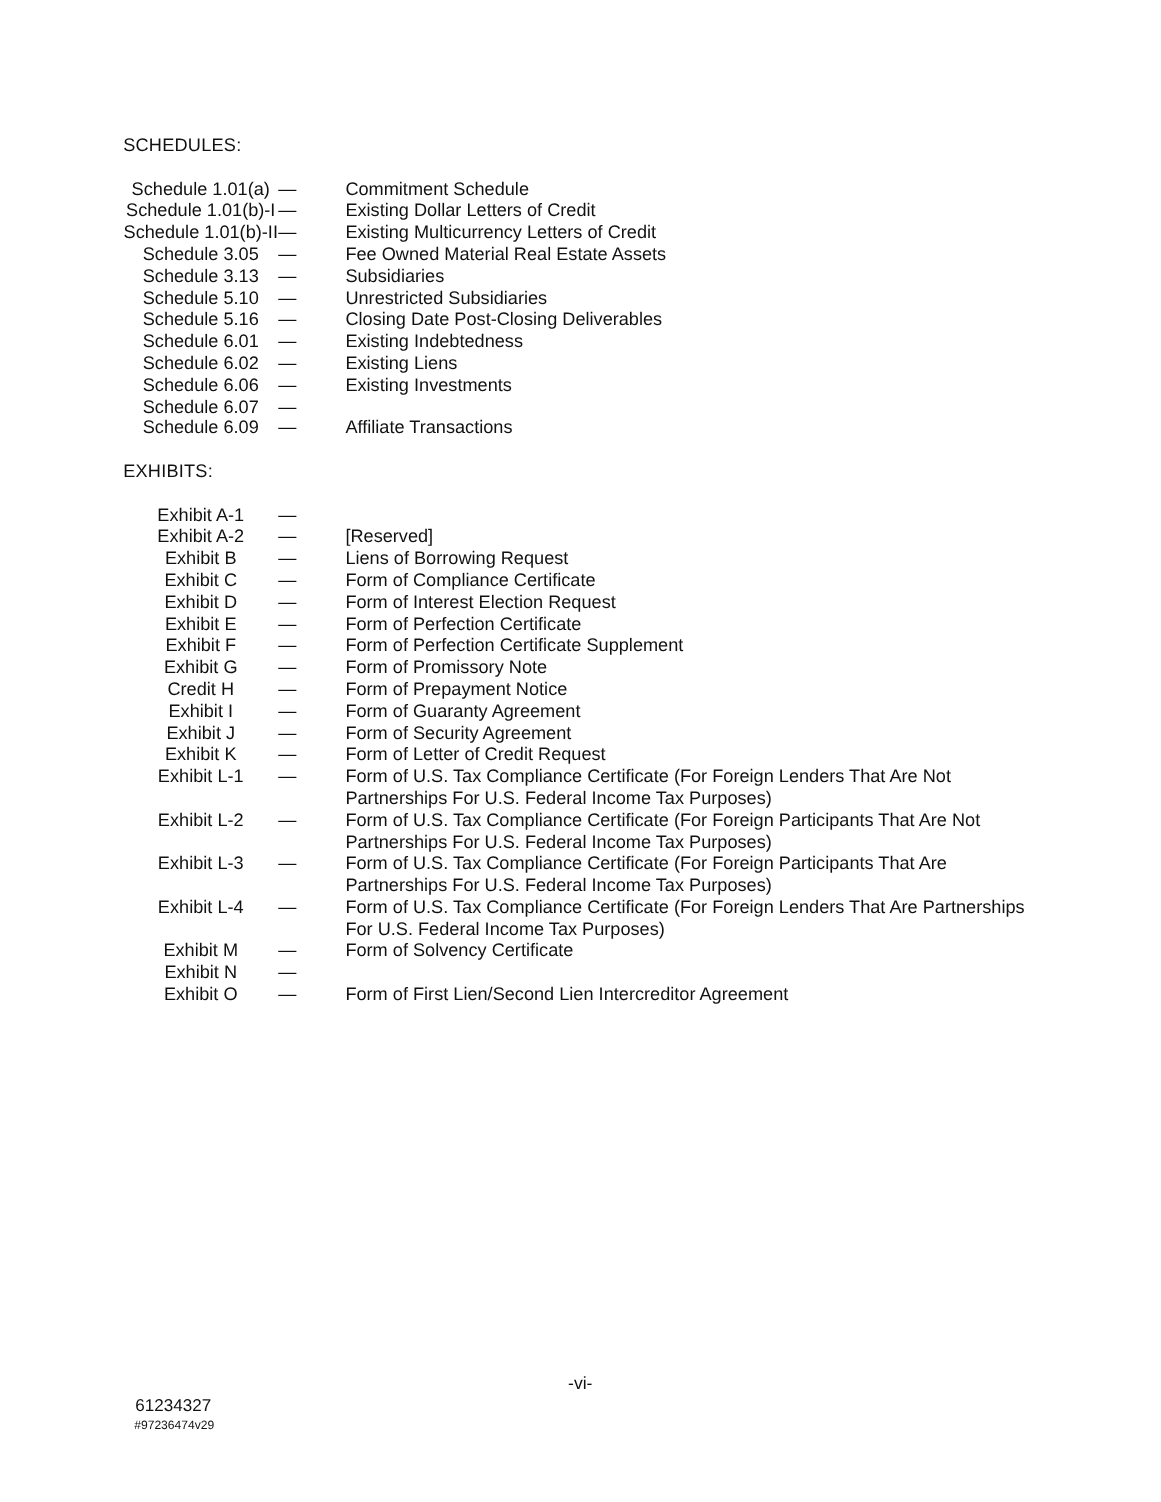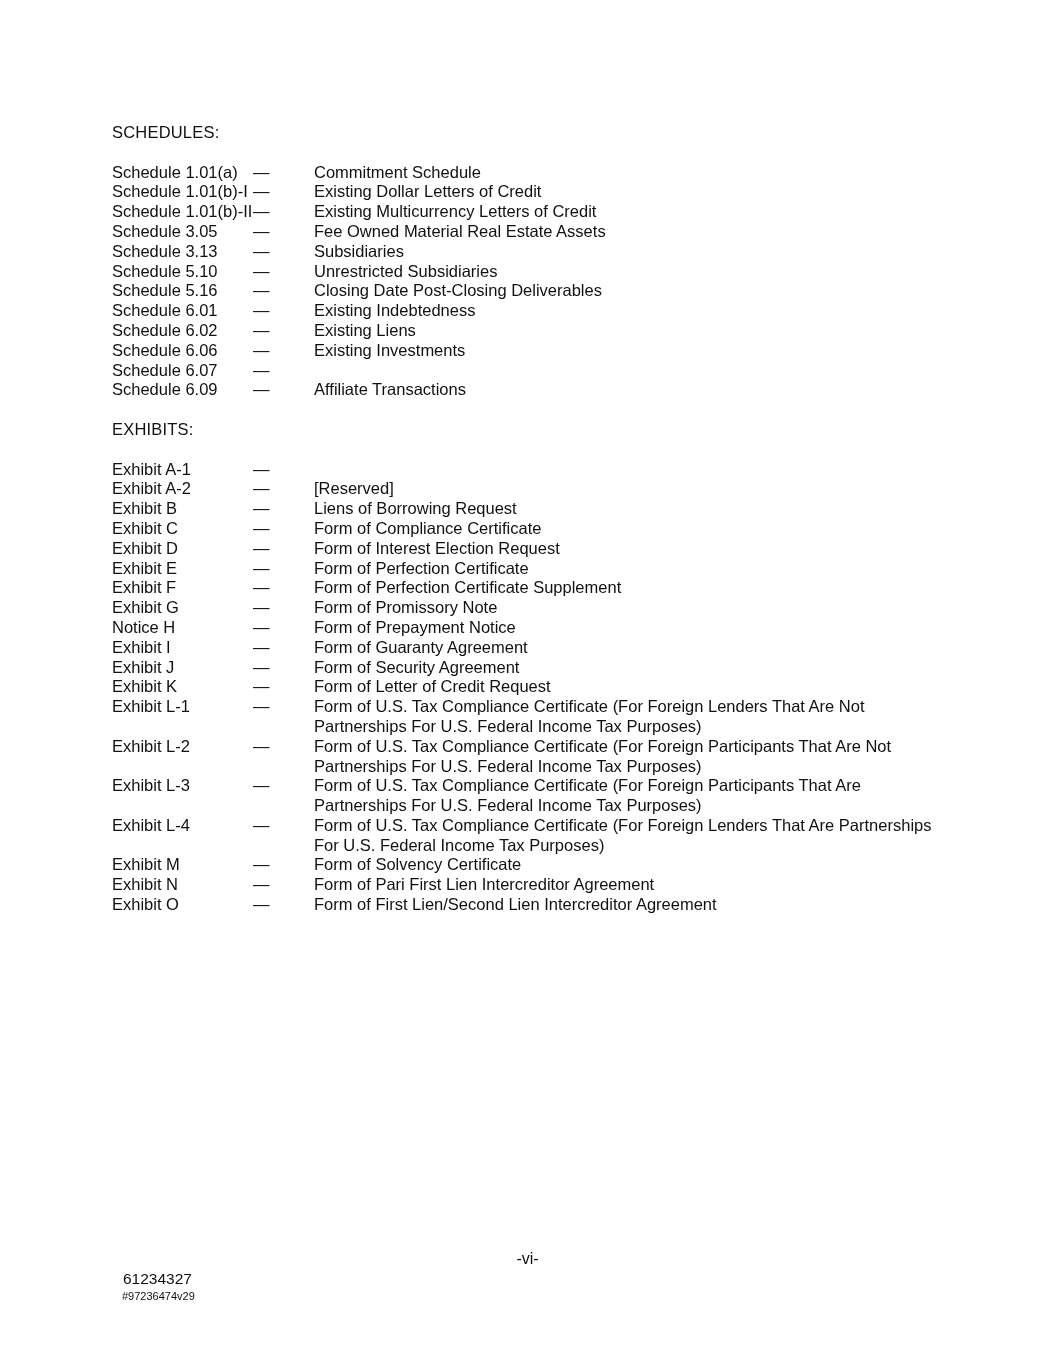--- a/index.html
+++ b/index.html
@@ -36,20 +36,21 @@
     margin-top: 19.8px;
   }
   .toc-list .row {
     display: flex;
     align-items: flex-start;
   }
   .toc-list .label {
     width: 141px;
     flex: none;
     white-space: nowrap;
+    text-align: center;
   }
   .toc-list .dash {
     width: 61px;
     flex: none;
   }
   .toc-list .desc {
     flex: 1 1 auto;
     white-space: pre-line;
   }
   .footer-page-number {
@@ -203,21 +204,21 @@
           <span class="desc">Form of Perfection Certificate Supplement</span>
         </div>
 
         <div class="row">
           <span class="label">Exhibit G</span>
           <span class="dash">—</span>
           <span class="desc">Form of Promissory Note</span>
         </div>
 
         <div class="row">
-          <span class="label">Notice H</span>
+          <span class="label">Credit H</span>
           <span class="dash">—</span>
           <span class="desc">Form of Prepayment Notice</span>
         </div>
 
         <div class="row">
           <span class="label">Exhibit I</span>
           <span class="dash">—</span>
           <span class="desc">Form of Guaranty Agreement</span>
         </div>
 
@@ -263,21 +264,20 @@
 
         <div class="row">
           <span class="label">Exhibit M</span>
           <span class="dash">—</span>
           <span class="desc">Form of Solvency Certificate</span>
         </div>
 
         <div class="row">
           <span class="label">Exhibit N</span>
           <span class="dash">—</span>
-          <span class="desc">Form of Pari First Lien Intercreditor Agreement</span>
         </div>
 
         <div class="row">
           <span class="label">Exhibit O</span>
           <span class="dash">—</span>
           <span class="desc">Form of First Lien/Second Lien Intercreditor Agreement</span>
         </div>
       </div>
 
   </div>

